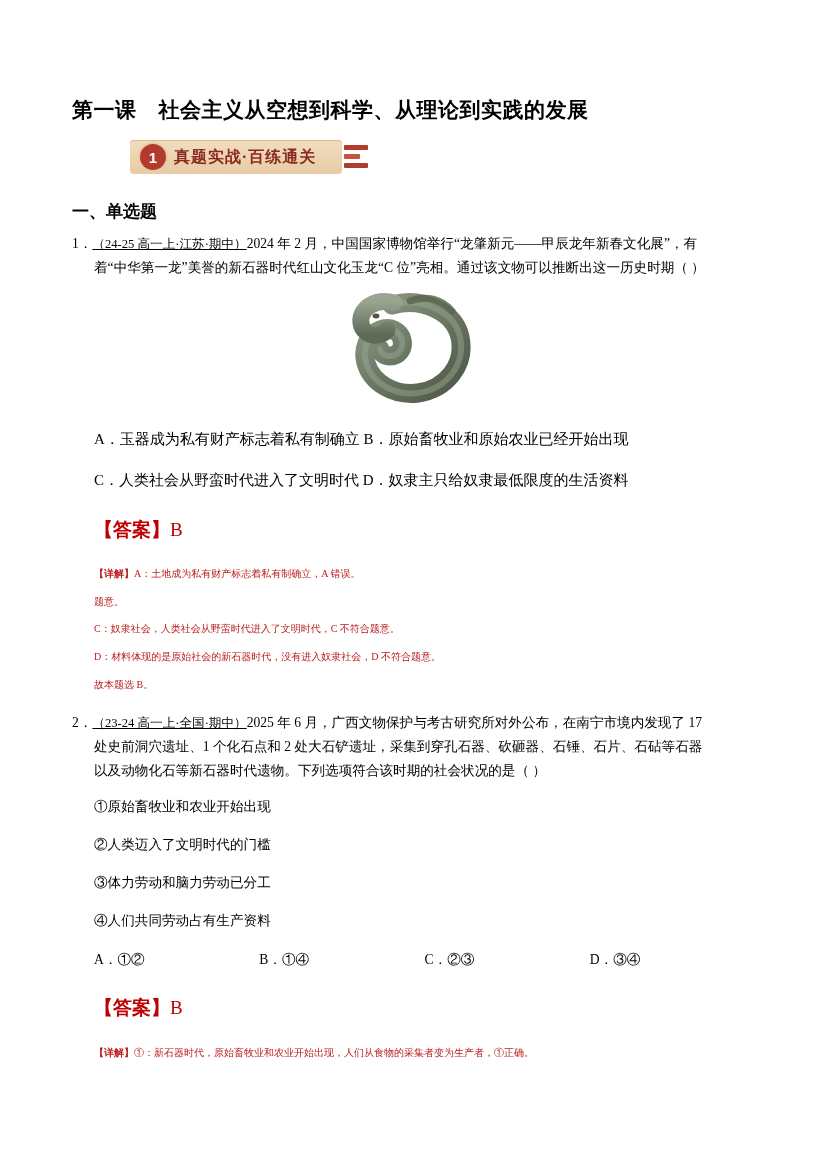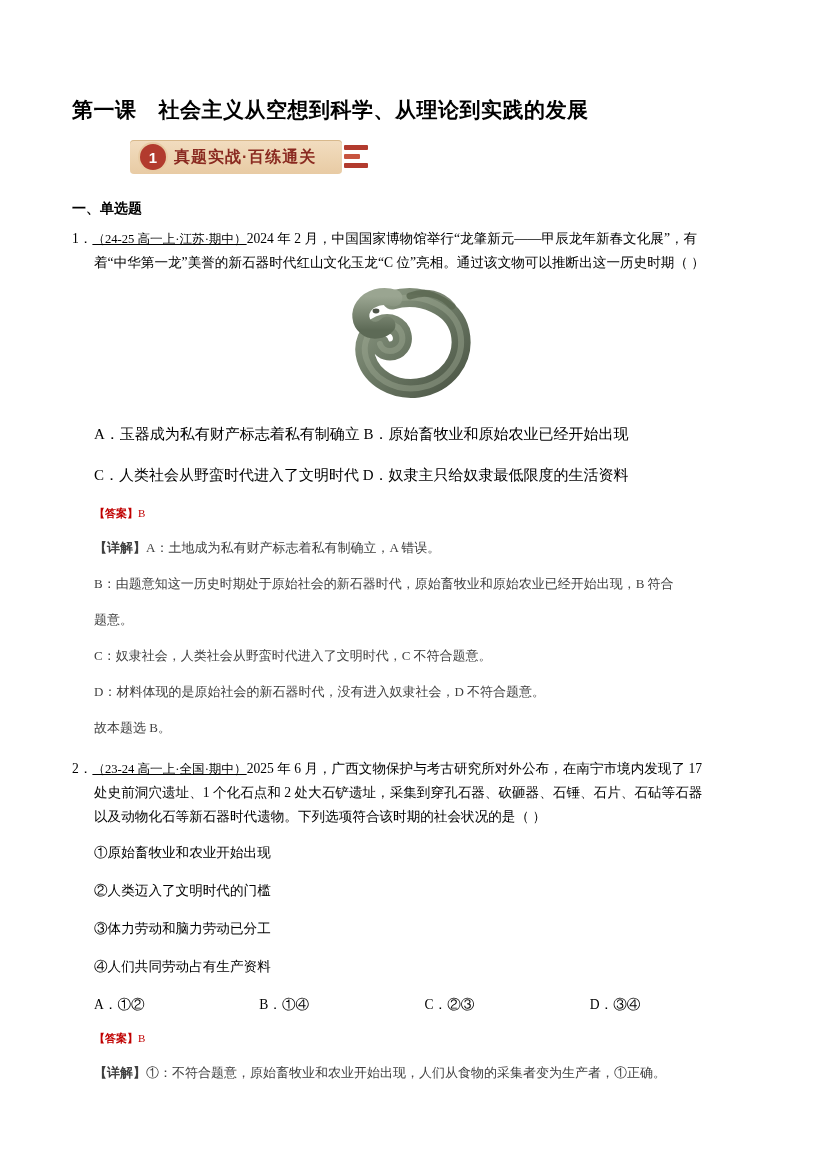--- a/index.html
+++ b/index.html
@@ -82,21 +82,21 @@
     background: #b23b2e;
     border-radius: 1px;
   }
   .tail-bar.b1 { left: 0; top: 2px;  width: 24px; height: 5px; }
   .tail-bar.b2 { left: 0; top: 11px; width: 16px; height: 5px; background:#c7543f; }
   .tail-bar.b3 { left: 0; top: 20px; width: 24px; height: 5px; }
 
   .section-head {
     font-family: "Liberation Sans", sans-serif;
     font-weight: bold;
-    font-size: 14px;
+    font-size: 17px;
     margin: 0 0 10px 0;
   }
 
   .q {
     font-size: 13.6px;
     line-height: 1.62;
     text-align: justify;
     margin: 0 0 2px 0;
   }
   .indent { padding-left: 22px; }
@@ -121,26 +121,26 @@
   }
   .opt-grid {
     display: grid;
     grid-template-columns: repeat(4, 1fr);
     padding-left: 22px;
     font-size: 13.6px;
     line-height: 1.9;
   }
   .ans, .exp {
     color: #c00000;
-    font-size: 11px;
+    font-size: 19px;
     line-height: 1.75;
     padding-left: 22px;
   }
   .exp-block { margin-bottom: 2px; }
-  .exp-line { color:#404040; font-size: 13px; line-height:1.78; padding-left:22px; }
+  .exp-line { color:#b91c1c; font-size: 10px; line-height:1.78; padding-left:22px; }
   .bk { font-weight: bold; }
   .q2 { margin-top: 18px; }
   .list-line { padding-left: 22px; font-size: 13.6px; line-height: 1.78; }
 </style>
 </head>
 <body>
 
 <div class="page">
 
   <h1 class="doc-title">
@@ -200,21 +200,20 @@
     <p class="opt-row">C．人类社会从野蛮时代进入了文明时代  D．奴隶主只给奴隶最低限度的生活资料</p>
 
     <p class="ans">
       <span class="bk">【答案】</span><span>B</span>
     </p>
 
     <div class="exp-block">
       <p class="exp-line">
         <span class="bk">【详解】</span><span>A：土地成为私有财产标志着私有制确立，A 错误。</span>
       </p>
-      <p class="exp-line">B：由题意知这一历史时期处于原始社会的新石器时代，原始畜牧业和原始农业已经开始出现，B 符合</p>
       <p class="exp-line">题意。</p>
       <p class="exp-line">C：奴隶社会，人类社会从野蛮时代进入了文明时代，C 不符合题意。</p>
       <p class="exp-line">D：材料体现的是原始社会的新石器时代，没有进入奴隶社会，D 不符合题意。</p>
       <p class="exp-line">故本题选 B。</p>
     </div>
   </div>
 
   <div class="q2">
     <p class="q">
       <span>2．</span><span class="meta">（23-24 高一上·全国·期中）</span><span>2025 年 6 月，广西文物保护与考古研究所对外公布，在南宁市境内发现了 17</span>
@@ -233,18 +232,18 @@
       <span>C．②③</span>
       <span>D．③④</span>
     </div>
 
     <p class="ans">
       <span class="bk">【答案】</span><span>B</span>
     </p>
 
     <div class="exp-block">
       <p class="exp-line">
-        <span class="bk">【详解】</span><span>①：不符合题意，原始畜牧业和农业开始出现，人们从食物的采集者变为生产者，①正确。</span>
+        <span class="bk">【详解】</span><span>①：新石器时代，原始畜牧业和农业开始出现，人们从食物的采集者变为生产者，①正确。</span>
       </p>
     </div>
   </div>
 
 </div>
 
 </body></html>

